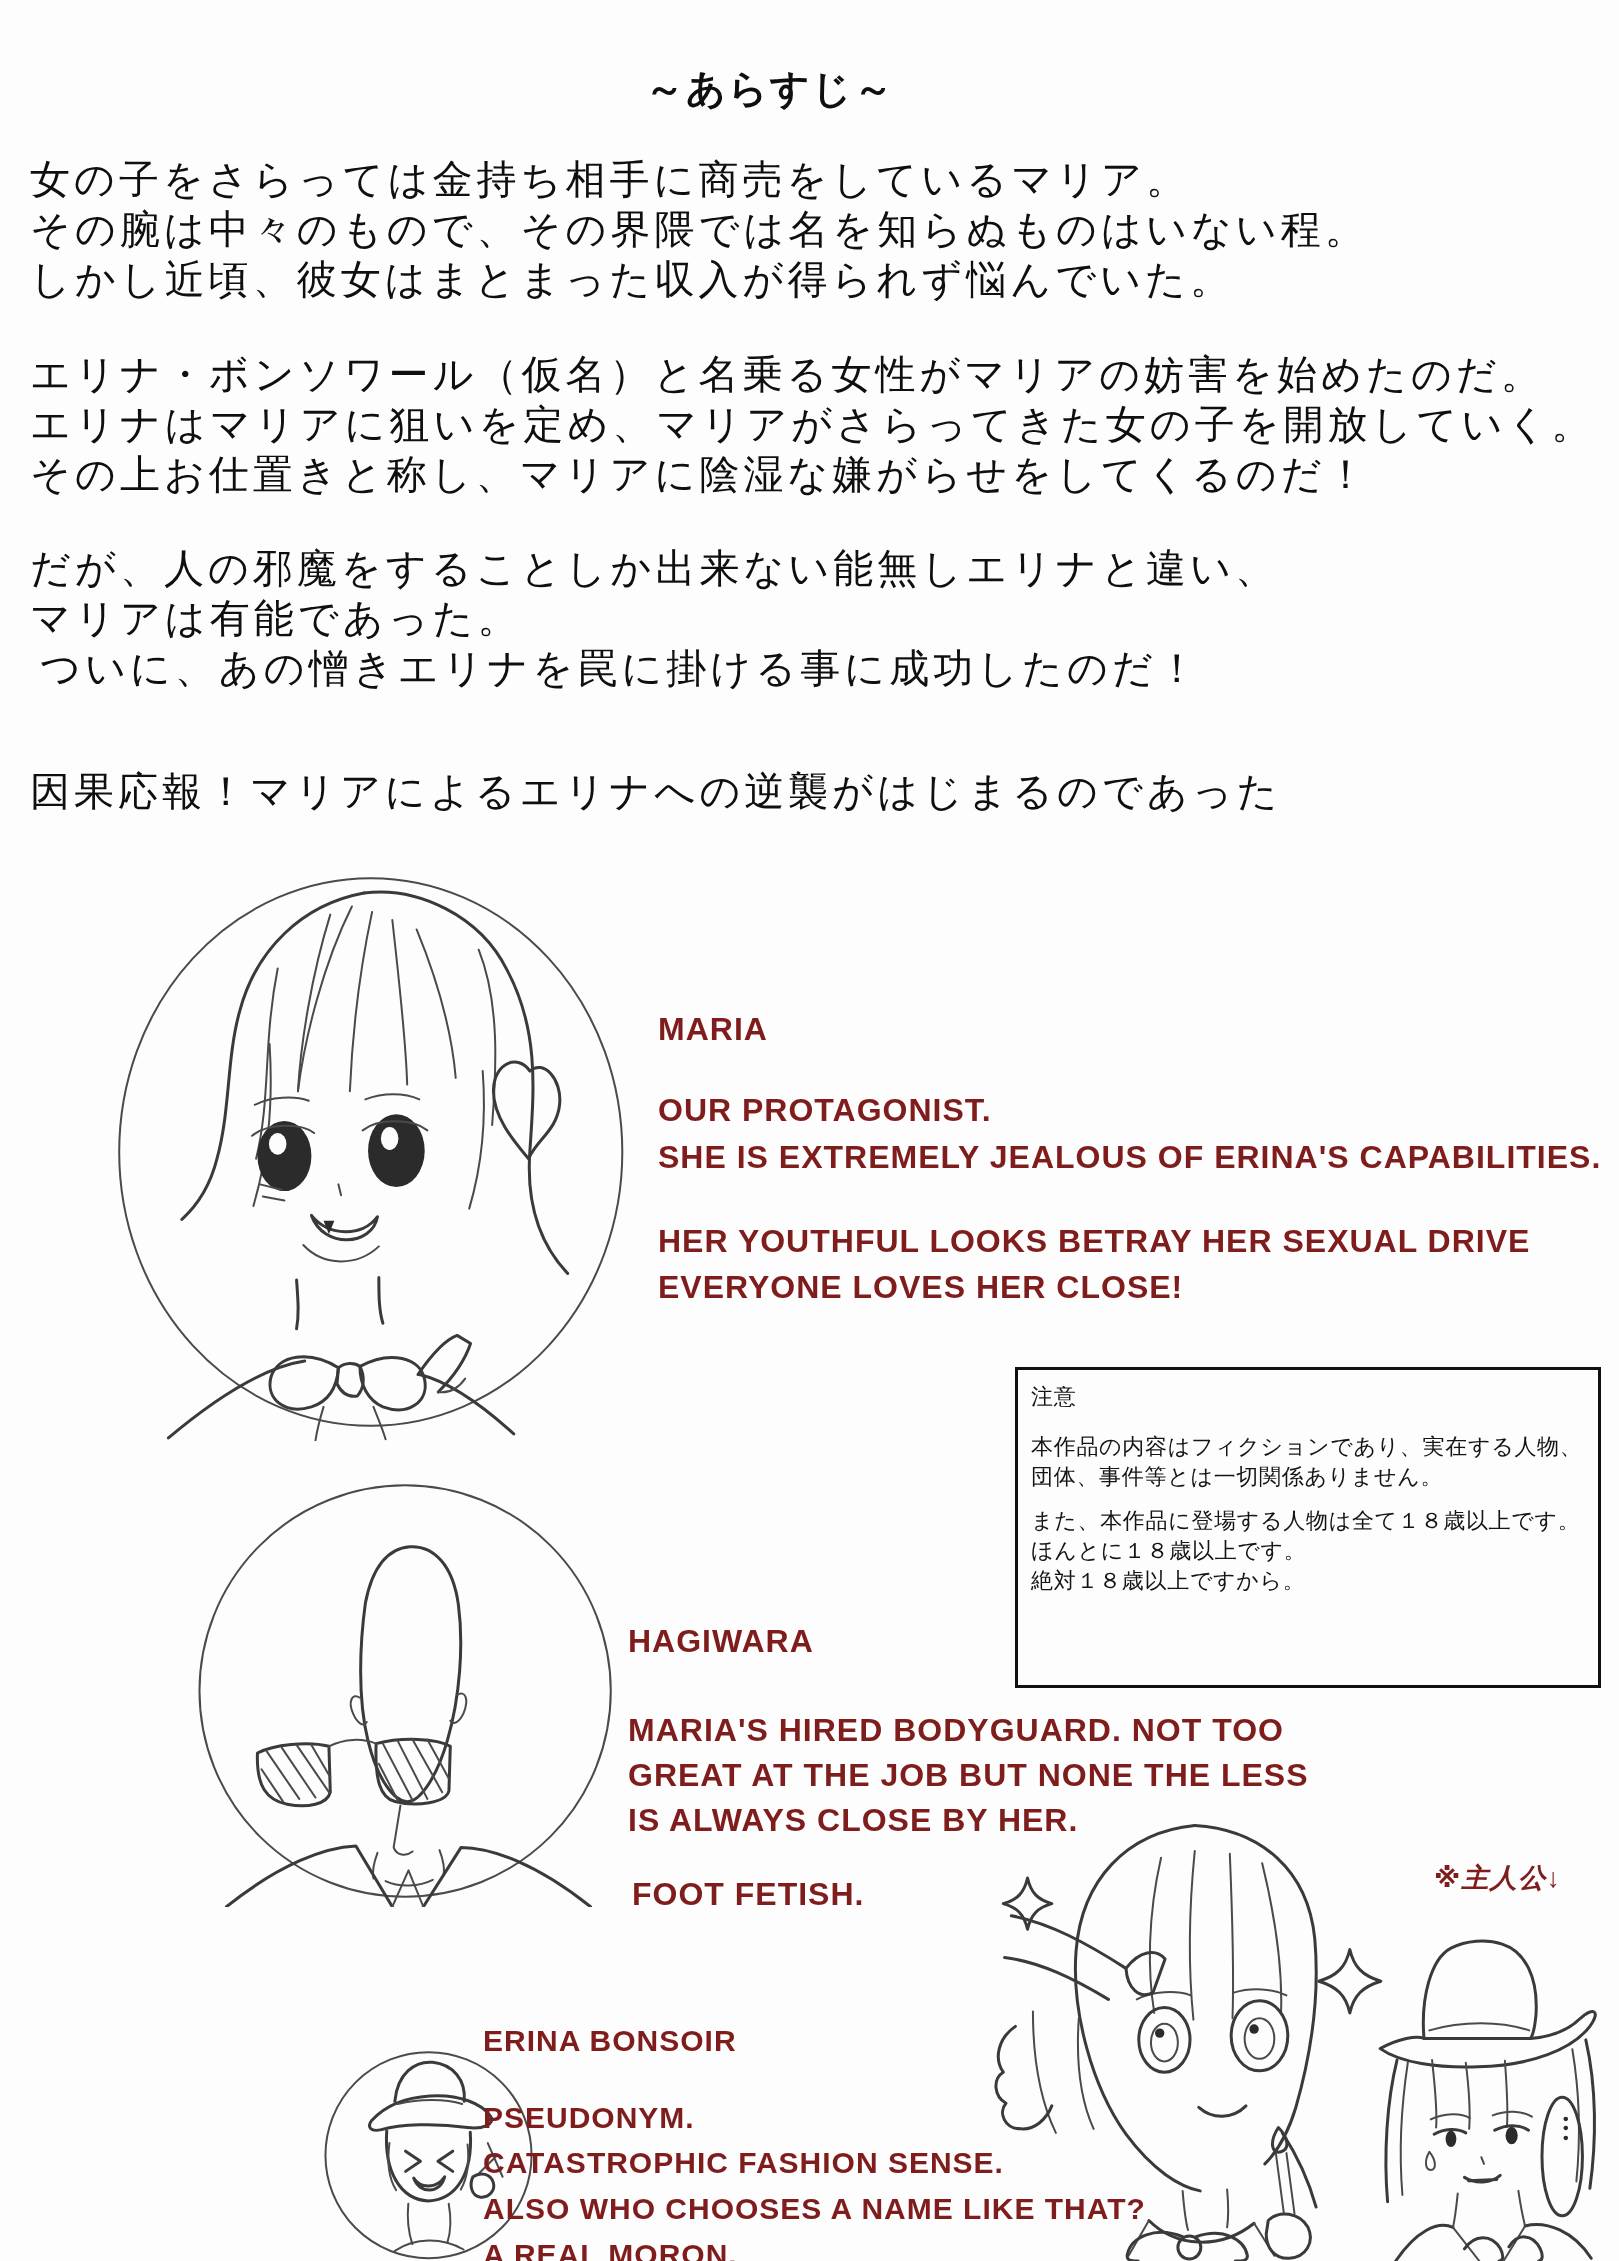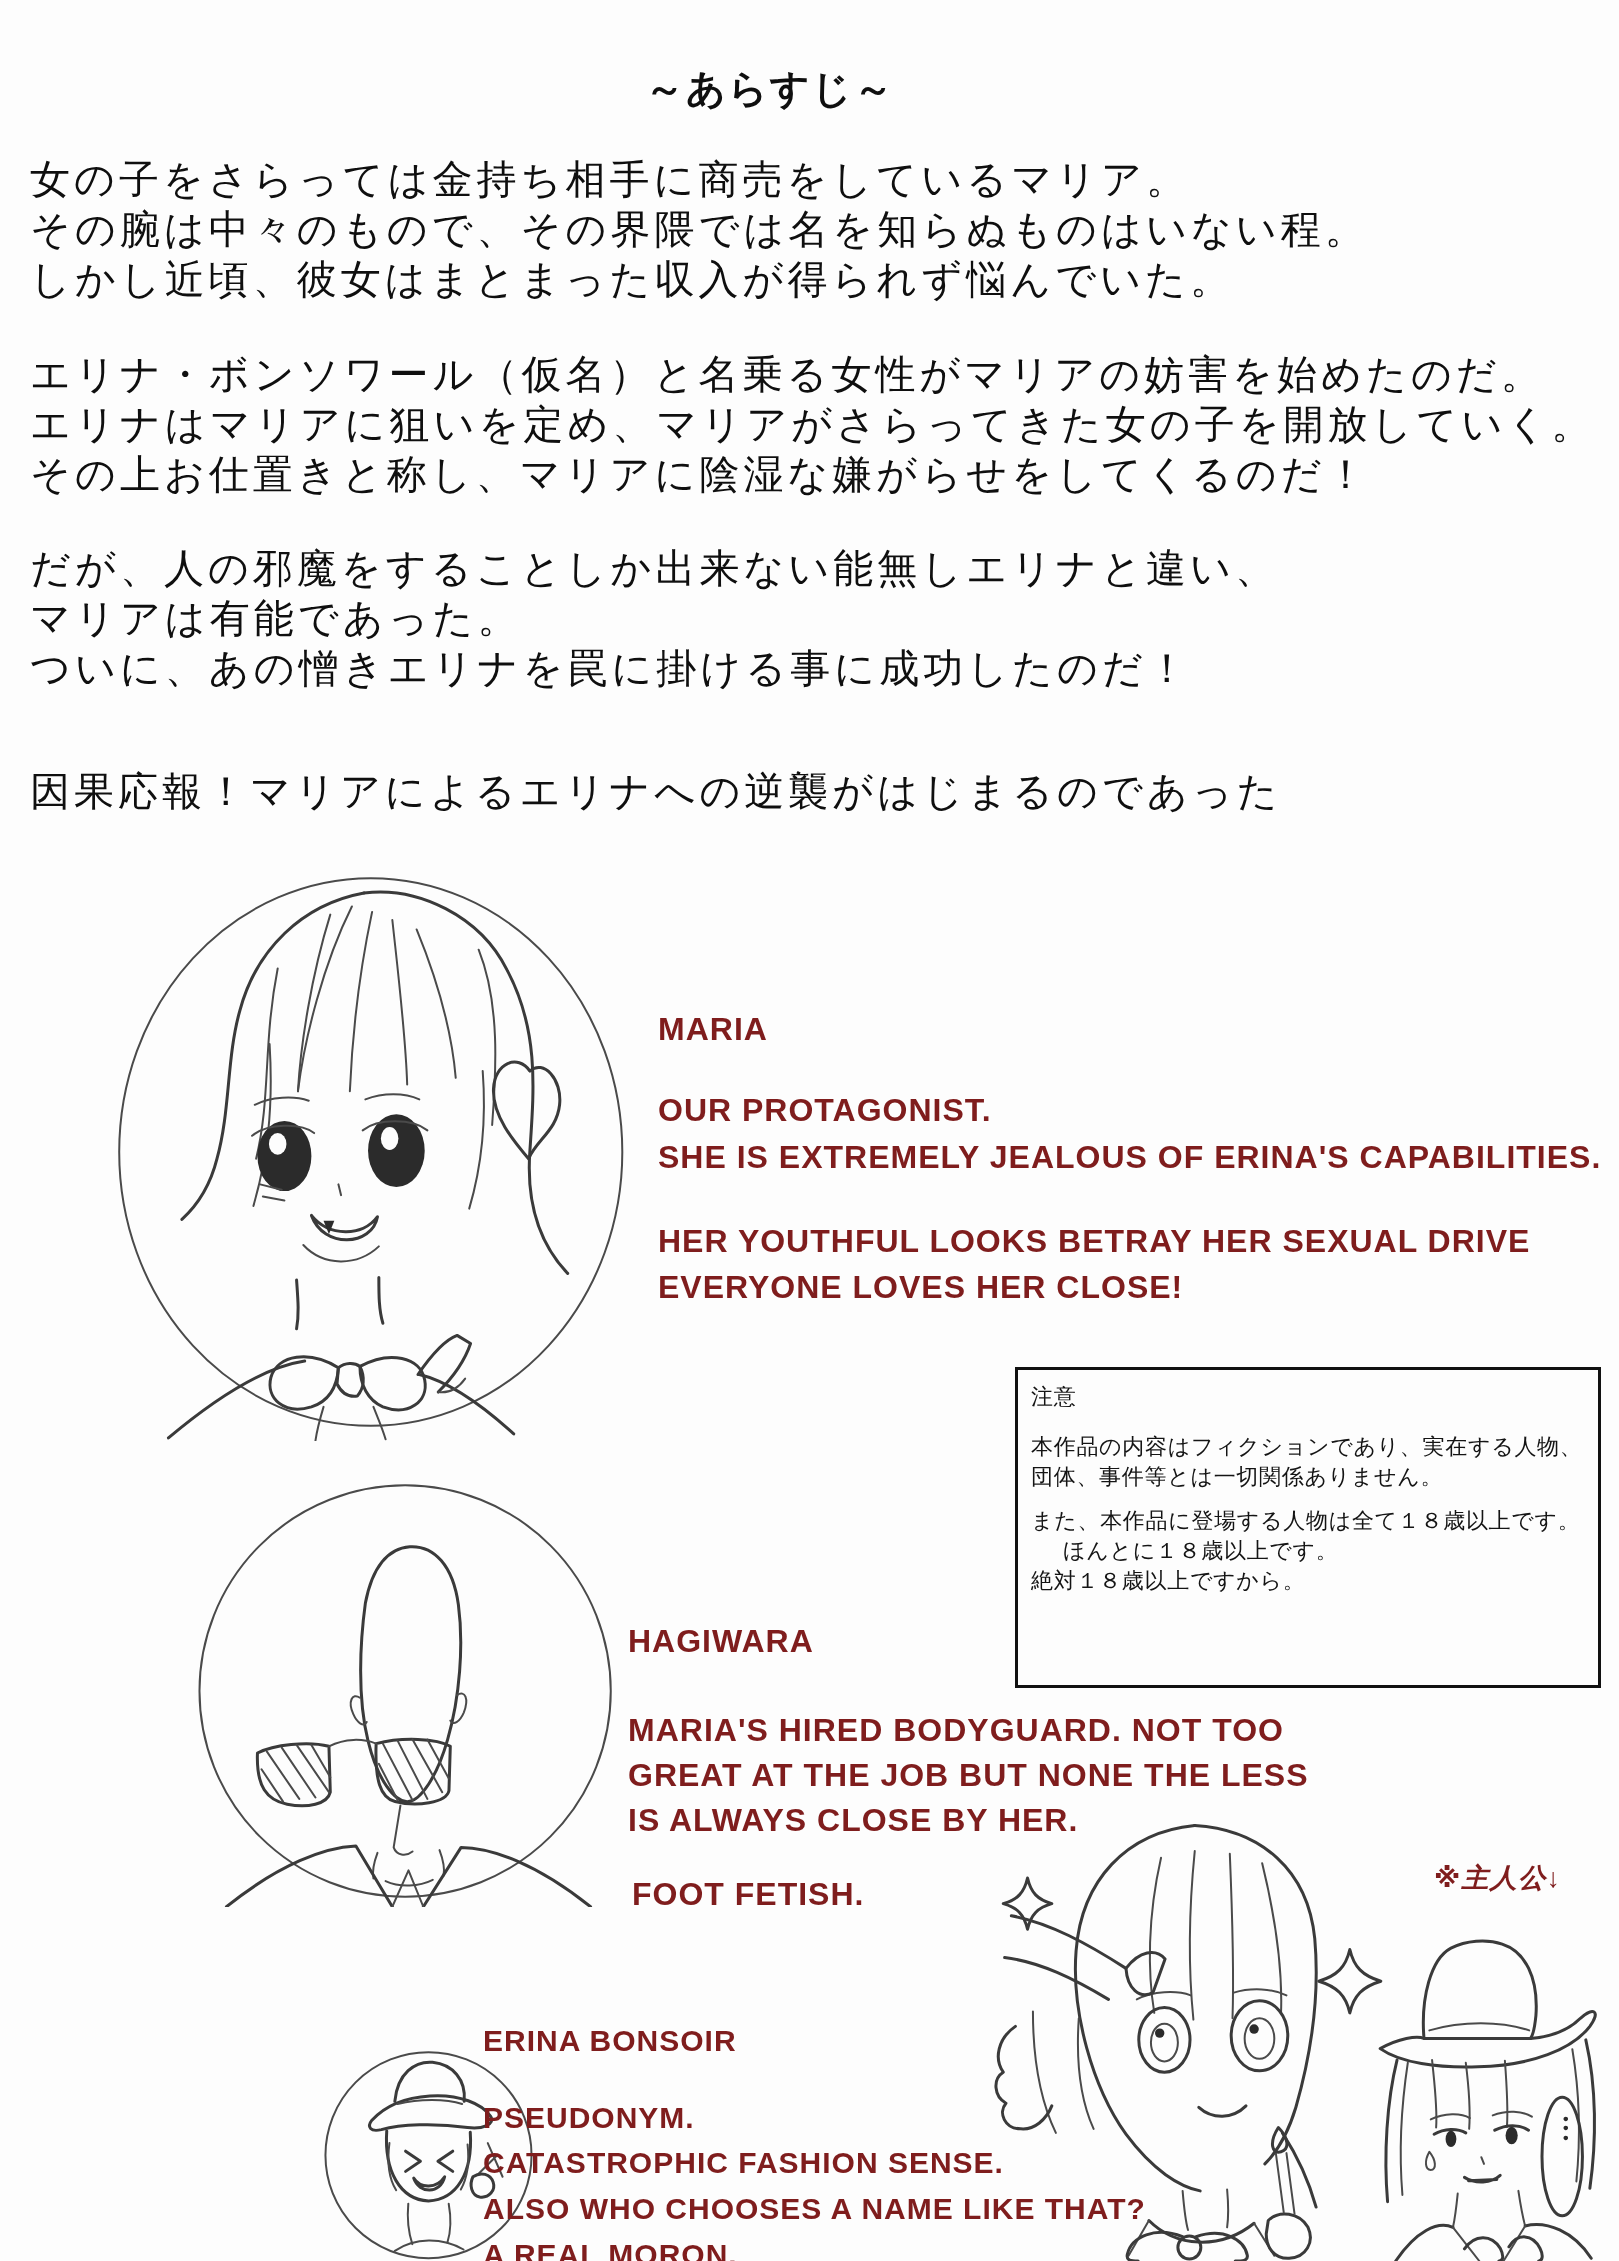--- a/index.html
+++ b/index.html
@@ -61,21 +61,21 @@
     <div class="abs jp" style="left:30px;top:255px;">しかし近頃、彼女はまとまった収入が得られず悩んでいた。</div>
   </div>
   <div>
     <div class="abs jp" style="left:30px;top:350px;">エリナ・ボンソワール（仮名）と名乗る女性がマリアの妨害を始めたのだ。</div>
     <div class="abs jp" style="left:30px;top:400px;">エリナはマリアに狙いを定め、マリアがさらってきた女の子を開放していく。</div>
     <div class="abs jp" style="left:30px;top:450px;">その上お仕置きと称し、マリアに陰湿な嫌がらせをしてくるのだ！</div>
   </div>
   <div>
     <div class="abs jp" style="left:30px;top:544px;">だが、人の邪魔をすることしか出来ない能無しエリナと違い、</div>
     <div class="abs jp" style="left:30px;top:594px;">マリアは有能であった。</div>
-    <div class="abs jp" style="left:30px;top:644px;">ついに、あの憎きエリナを罠に掛ける事に成功したのだ！</div>
+    <div class="abs jp" style="left:40px;top:644px;">ついに、あの憎きエリナを罠に掛ける事に成功したのだ！</div>
   </div>
   <div>
     <div class="abs jp" style="left:30px;top:767px;">因果応報！マリアによるエリナへの逆襲がはじまるのであった</div>
   </div>
 
   <svg class="sketch" style="left:101px;top:867px;" width="553" height="574" viewBox="0 0 820 850">
     <ellipse class="stroke-thin" cx="400" cy="422" rx="373" ry="406"></ellipse>
     <g>
 
       <path class="stroke" d="M390 38 C470 28 562 72 602 152 C650 242 642 330 636 420 C630 502 652 560 692 602"></path>
@@ -131,21 +131,21 @@
   <div class="abs en" style="left:658px;top:1092px;">OUR PROTAGONIST.</div>
   <div class="abs en" style="left:658px;top:1139px;">SHE IS EXTREMELY JEALOUS OF ERINA'S CAPABILITIES.</div>
   <div class="abs en" style="left:658px;top:1223px;">HER YOUTHFUL LOOKS BETRAY HER SEXUAL DRIVE</div>
   <div class="abs en" style="left:658px;top:1269px;">EVERYONE LOVES HER CLOSE!</div>
 
   <div class="notice-box">
     <div class="notice-line" style="top:12px;">注意</div>
     <div class="notice-line" style="top:62px;">本作品の内容はフィクションであり、実在する人物、</div>
     <div class="notice-line" style="top:92px;">団体、事件等とは一切関係ありません。</div>
     <div class="notice-line" style="top:136px;">また、本作品に登場する人物は全て１８歳以上です。</div>
-    <div class="notice-line" style="top:166px;margin-left:32px;">ほんとに１８歳以上です。</div>
+    <div class="notice-line" style="top:166px;">ほんとに１８歳以上です。</div>
     <div class="notice-line" style="top:196px;">絶対１８歳以上ですから。</div>
   </div>
 
   <svg class="sketch" style="left:186px;top:1475px;" width="445" height="432" viewBox="0 0 660 640">
     <circle class="stroke-thin" cx="325" cy="320" r="305"></circle>
     <g>
 
       <path class="stroke" d="M266 190 C276 136 300 108 332 106 C368 104 396 134 404 192 C412 252 406 330 388 392 C372 448 348 482 330 484 C310 486 284 452 270 394 C254 330 258 248 266 190 Z"></path>
 
       <path class="stroke-thin" d="M258 330 C246 322 240 336 248 354 C254 368 264 374 268 366"></path>

